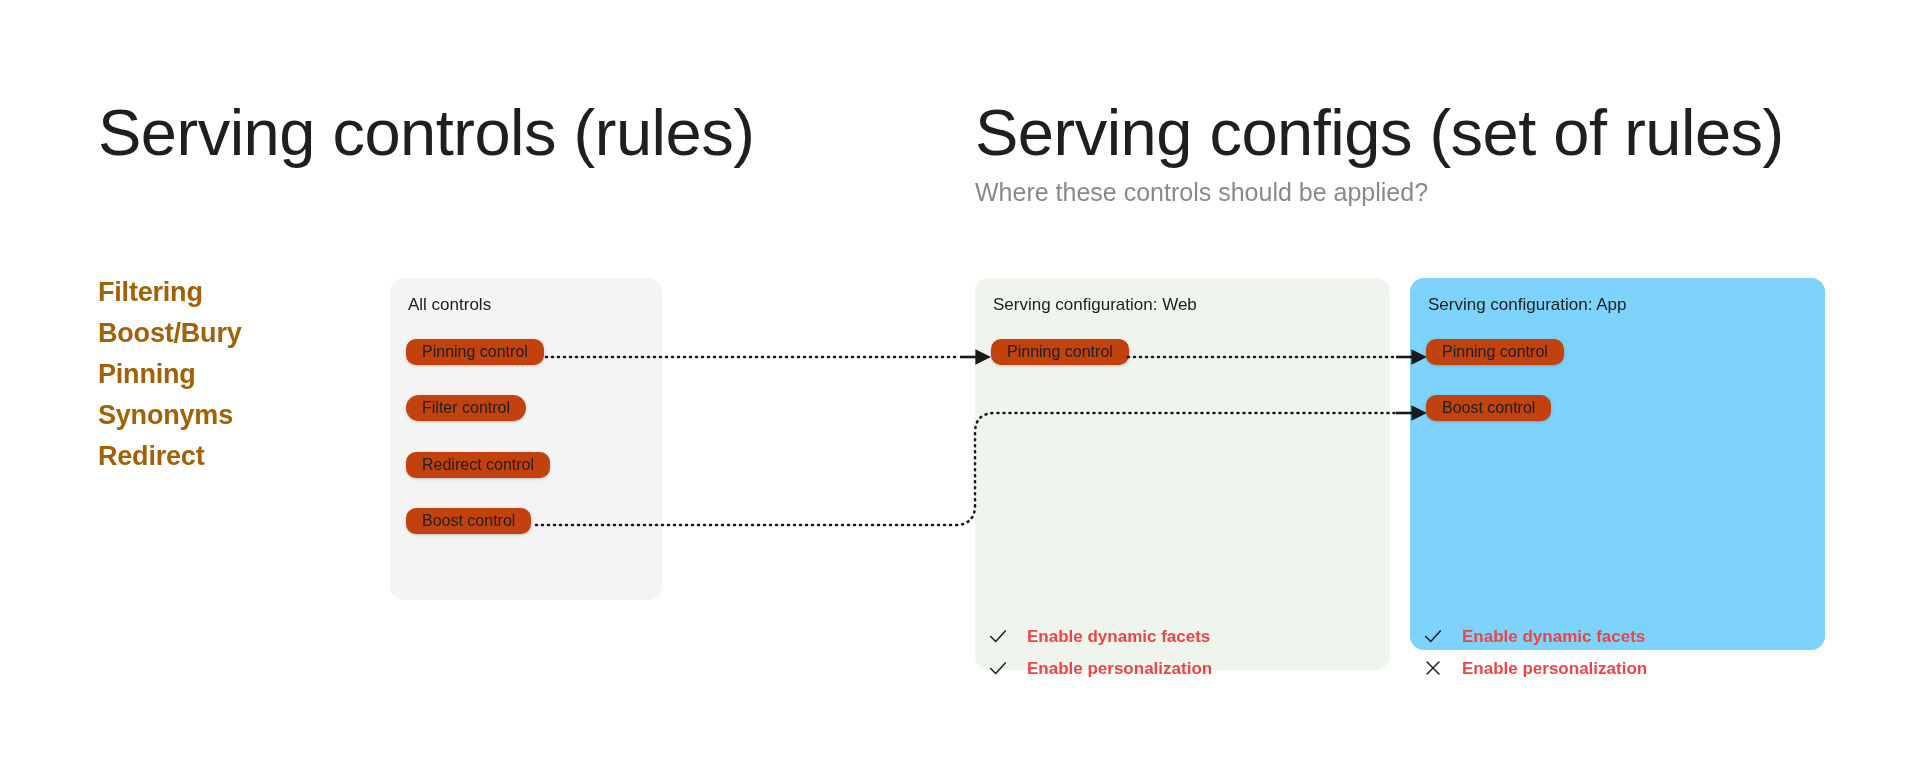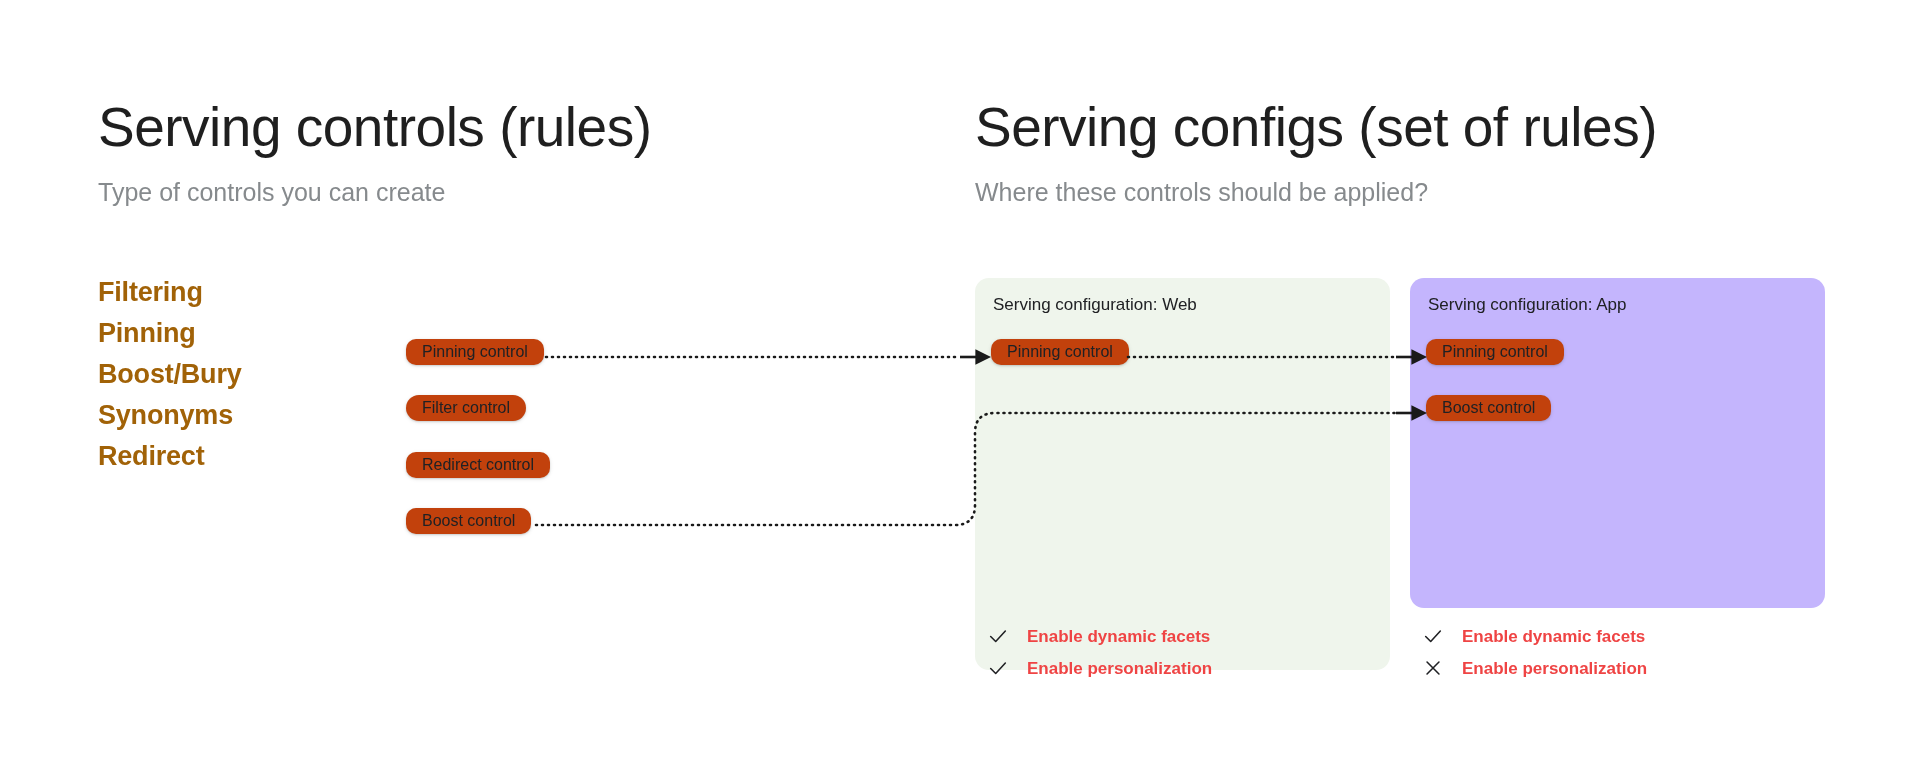--- a/index.html
+++ b/index.html
@@ -16,21 +16,21 @@
     position: relative;
     width: 1920px;
     height: 775px;
     background: #ffffff;
     overflow: hidden;
   }
 
   
   .col-title {
     position: absolute;
-    font-size: 55px;
+    font-size: 65px;
     font-weight: 400;
     color: #1f1f1f;
     letter-spacing: -0.5px;
     white-space: nowrap;
     line-height: 1;
   }
   .col-sub {
     position: absolute;
     font-size: 25px;
     font-weight: 400;
@@ -71,21 +71,21 @@
     left: 18px;
     top: 18px;
     font-size: 17px;
     font-weight: 400;
     color: #202124;
     white-space: nowrap;
     line-height: 1;
   }
   #panel-all  { left: 390px;  top: 278px; width: 272px; height: 322px; background: #f4f4f4; }
   #panel-web  { left: 975px;  top: 278px; width: 415px; height: 392px; background: #eff5ec; }
-  #panel-app  { left: 1410px; top: 278px; width: 415px; height: 330px; background: #c4b5fd; }
+  #panel-app  { left: 1410px; top: 278px; width: 415px; height: 372px; background: #7dd3fc; }
 
   
   .chip {
     position: absolute;
     display: inline-flex;
     align-items: center;
     height: 26px;
     padding: 0 16px;
     background: #c2410c;
     border-radius: 10px;
@@ -149,33 +149,35 @@
     white-space: nowrap;
     line-height: 1;
   }
 </style>
 </head>
 <body>
 
 <div id="canvas">
 
   <div class="col-title" id="title-left">Serving controls (rules)</div>
-  <div class="col-sub" id="sub-left">Type of controls you can create</div>
 
   <div class="col-title" id="title-right">Serving configs (set of rules)</div>
   <div class="col-sub" id="sub-right">Where these controls should be applied?</div>
 
   <div id="control-types">
     <div class="ct-item">Filtering</div>
+    <div class="ct-item">Boost/Bury</div>
     <div class="ct-item">Pinning</div>
-    <div class="ct-item">Boost/Bury</div>
     <div class="ct-item">Synonyms</div>
     <div class="ct-item">Redirect</div>
   </div>
 
+  <div class="panel" id="panel-all">
+    <div class="panel-label">All controls</div>
+  </div>
 
   <div class="panel" id="panel-web">
     <div class="panel-label">Serving configuration: Web</div>
   </div>
 
   <div class="panel" id="panel-app">
     <div class="panel-label">Serving configuration: App</div>
   </div>
 
   <div class="chip" id="chip-all-0">Pinning control</div>

